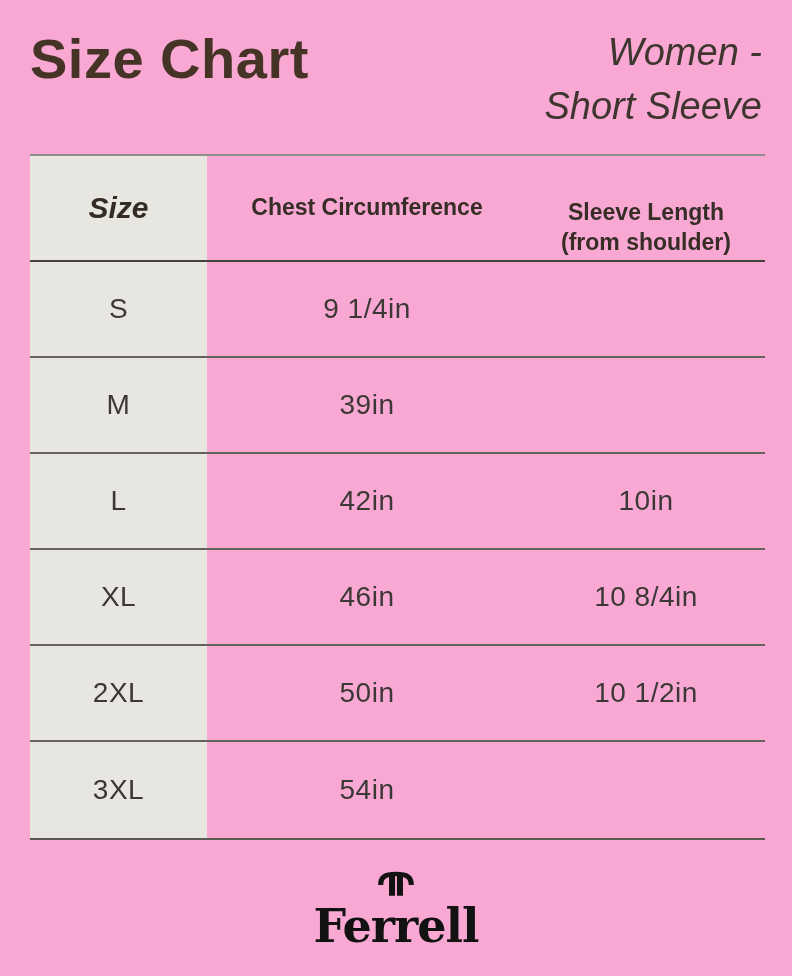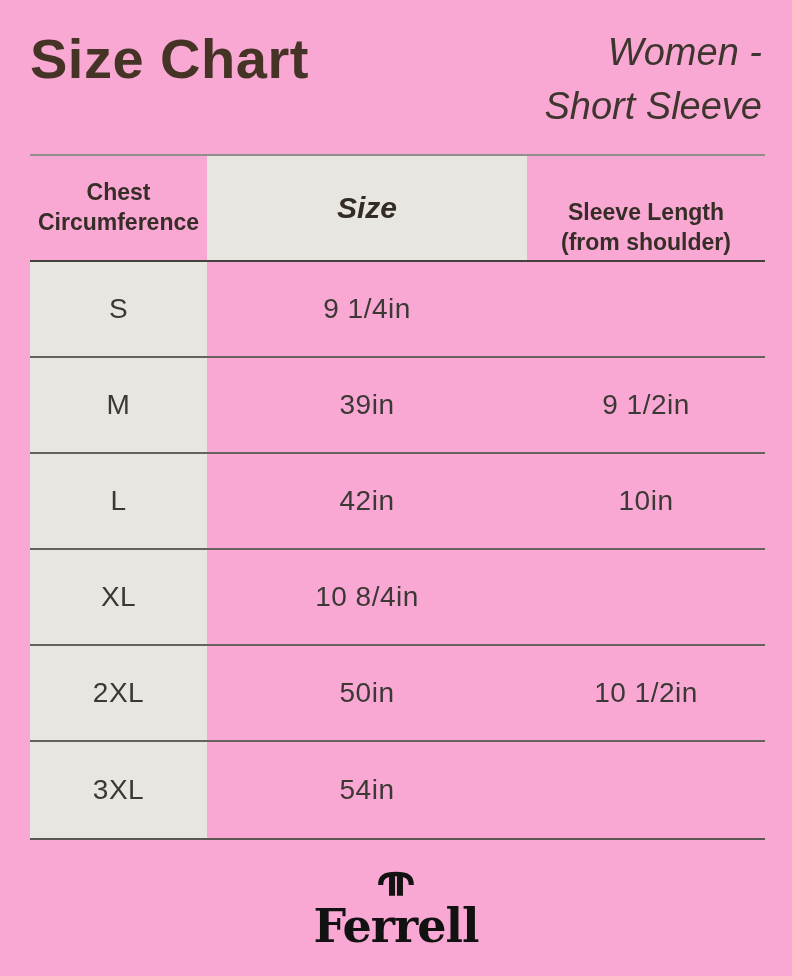--- a/index.html
+++ b/index.html
@@ -109,46 +109,46 @@
     <div class="title">Size Chart</div>
     <div class="subtitle">
       <div>Women -</div>
       <div>Short Sleeve</div>
     </div>
   </div>
 
   <div class="size-table">
 
     <div class="t-row head">
+      <div class="cell c1">Size</div>
       <div class="cell c2">Chest Circumference</div>
-      <div class="cell c1">Size</div>
       <div class="cell c3">
         <div class="wrap">Sleeve Length (from shoulder)</div>
       </div>
     </div>
 
     <div class="t-row body-row">
       <div class="cell c1">S</div>
       <div class="cell c3">9 1/4in</div>
     </div>
 
     <div class="t-row body-row">
       <div class="cell c1">M</div>
       <div class="cell c2">39in</div>
-      <div class="cell c3">9 1/2in</div>
     </div>
 
     <div class="t-row body-row">
       <div class="cell c1">L</div>
       <div class="cell c2">42in</div>
       <div class="cell c3">10in</div>
     </div>
 
     <div class="t-row body-row">
       <div class="cell c1">XL</div>
+      <div class="cell c2">46in</div>
       <div class="cell c3">10 8/4in</div>
     </div>
 
     <div class="t-row body-row">
       <div class="cell c1">2XL</div>
       <div class="cell c2">50in</div>
       <div class="cell c3">10 1/2in</div>
     </div>
 
     <div class="t-row body-row">

